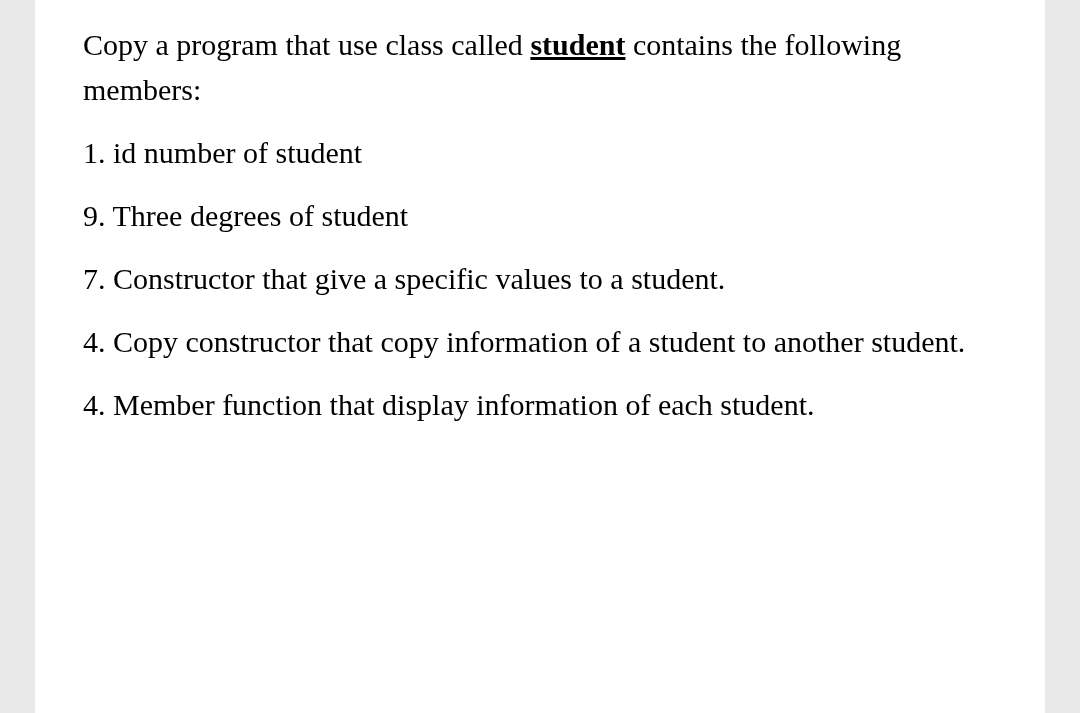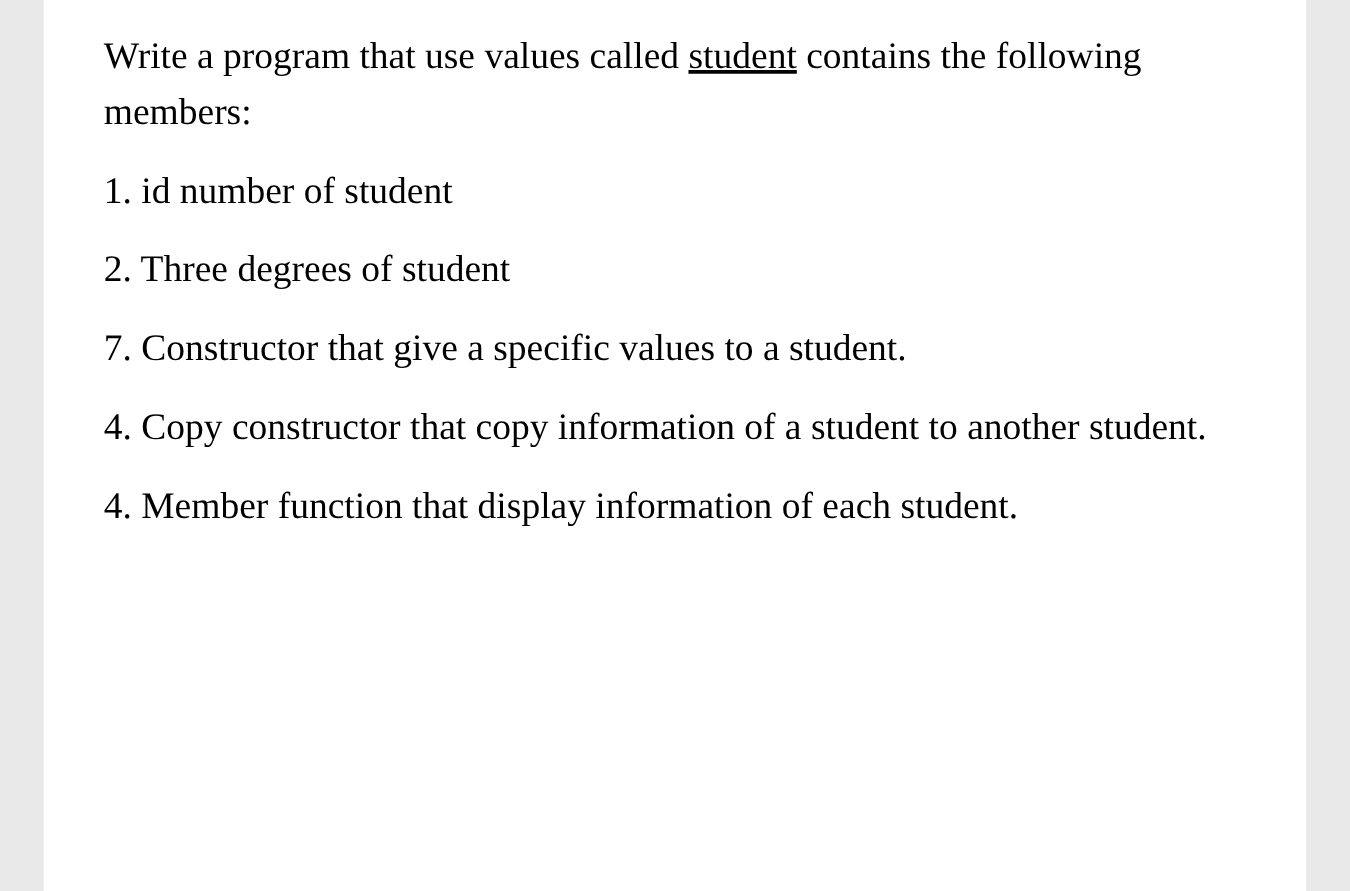--- a/index.html
+++ b/index.html
@@ -23,35 +23,35 @@
       padding: 22px 40px 40px 48px;
       height: 713px;
     }
     .intro-paragraph {
       font-size: 30px;
       color: #000000;
       line-height: 1.5;
       margin-bottom: 18px;
     }
     .underline-bold {
-      font-weight: normal;
+      font-weight: bold;
       text-decoration: underline;
     }
     .list-item {
       font-size: 30px;
       color: #000000;
       line-height: 1.5;
       margin-bottom: 18px;
     }
   </style>
 </head>
 <body>
 
 <div class="document-container">
   <p class="intro-paragraph">
-    <span>Write a program that use values called </span><span class="underline-bold">student</span><span> contains the following members:</span>
+    <span>Copy a program that use class called </span><span class="underline-bold">student</span><span> contains the following members:</span>
   </p>
   <p class="list-item">1. id number of student</p>
-  <p class="list-item">2. Three degrees of student</p>
+  <p class="list-item">9. Three degrees of student</p>
   <p class="list-item">7. Constructor that give a specific values to a student.</p>
   <p class="list-item">4. Copy constructor that copy information of a student to another student.</p>
   <p class="list-item">4. Member function that display information of each student.</p>
 </div>
 
 </body></html>

